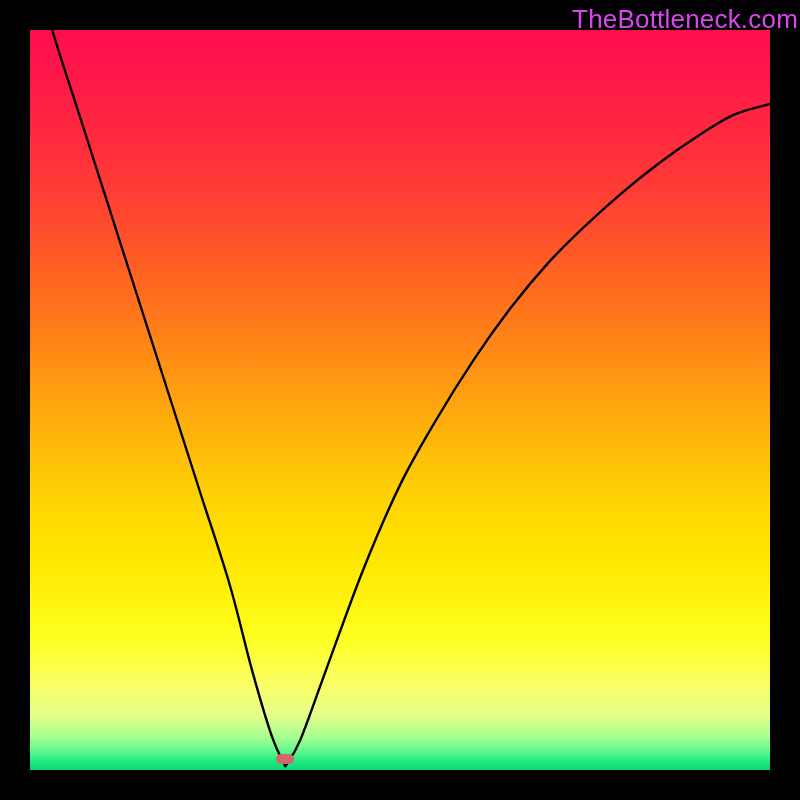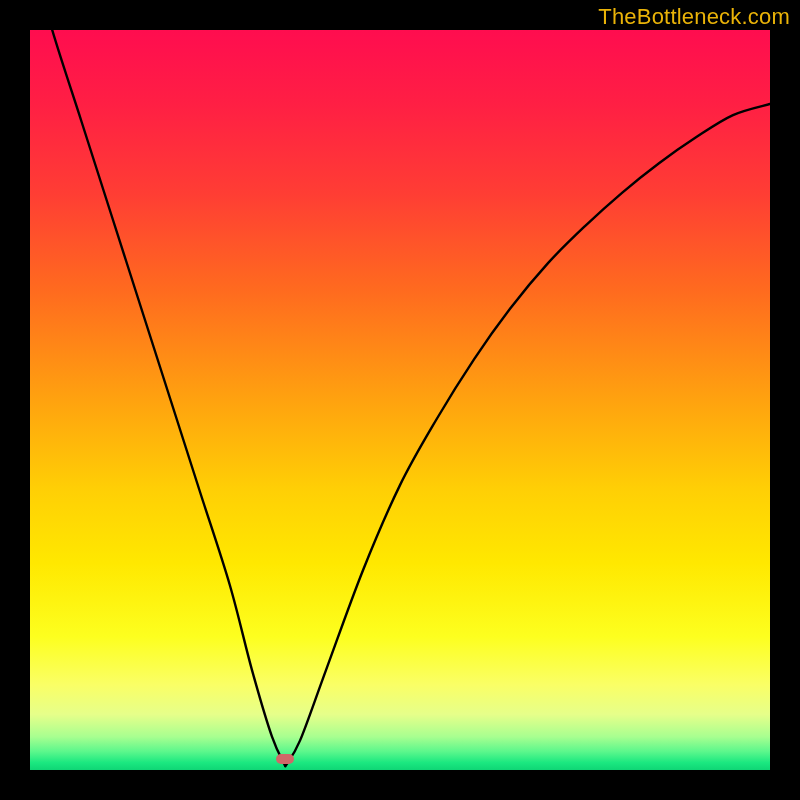--- a/index.html
+++ b/index.html
@@ -38,23 +38,23 @@
   .marker {
     position: absolute;
     width: 18px;
     height: 10px;
     border-radius: 6px;
     background: #d06868;
   }
   .watermark {
     position: absolute;
     top: 4px;
-    right: 10px;
-    color: #eab308;
-    font-size: 22px;
+    right: 2px;
+    color: #d946ef;
+    font-size: 26px;
     letter-spacing: 0.2px;
     user-select: none;
   }
 </style>
 </head>
 <body>
 
 <div class="frame">
   <div class="plot">
     <svg class="gradient" viewBox="0 0 740 740" preserveAspectRatio="none">

